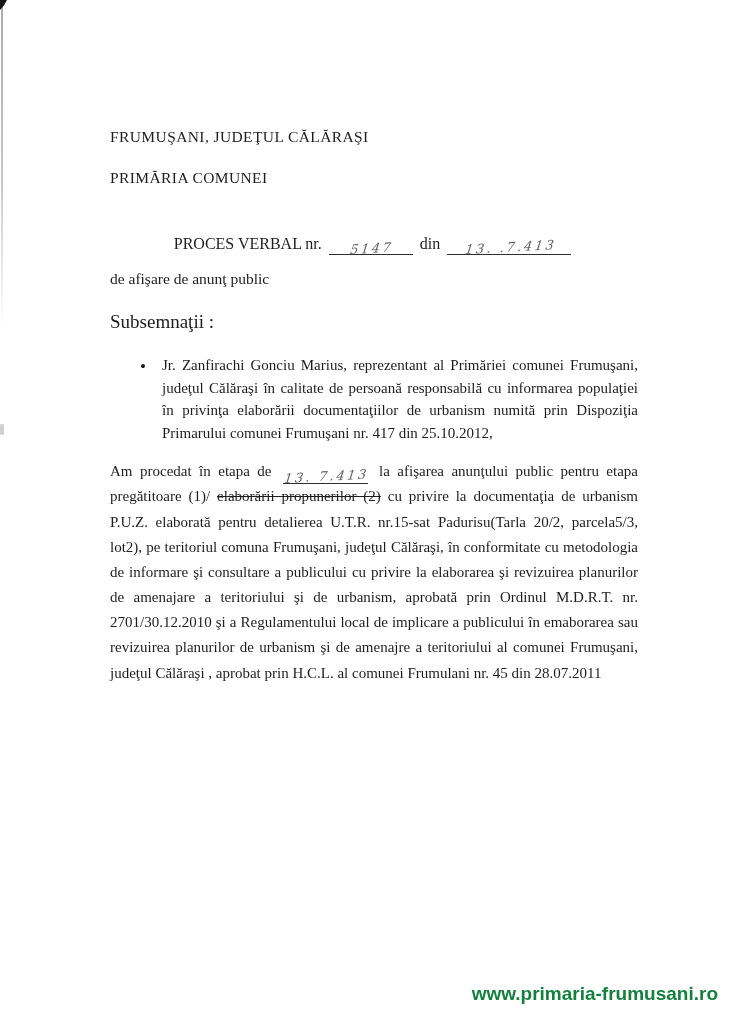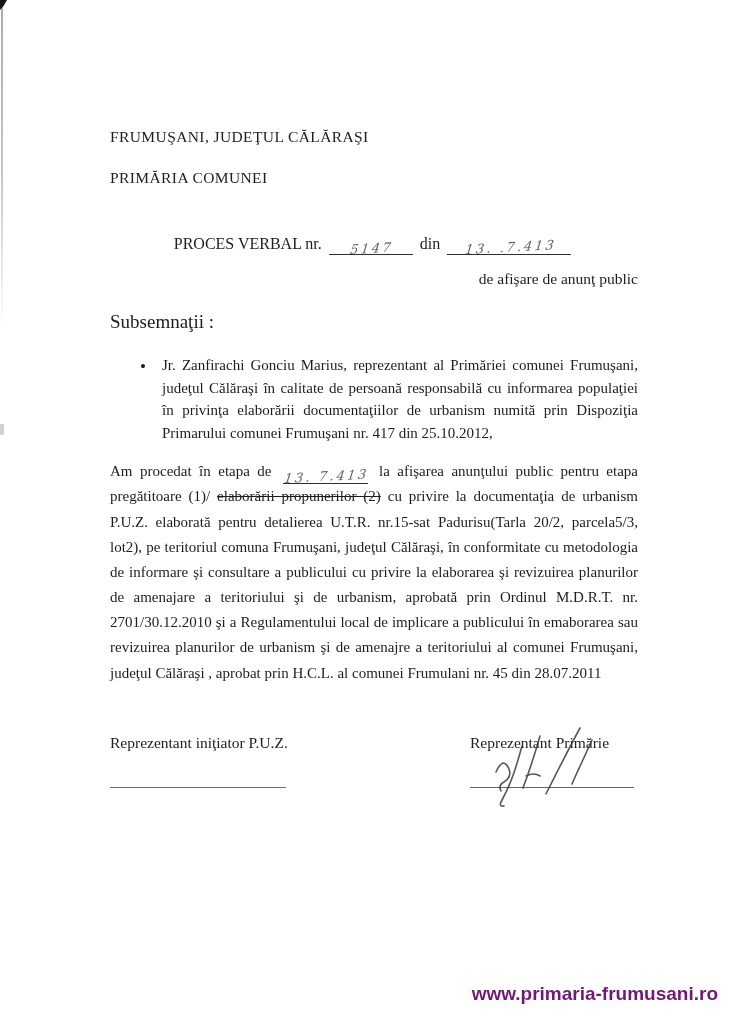--- a/index.html
+++ b/index.html
@@ -76,21 +76,21 @@
     font-size: 13px;
     color: #3a3b44;
     opacity: .8;
     letter-spacing: 2.5px;
     transform: rotate(-3deg) skewX(-10deg);
     transform-origin: left bottom;
     white-space: nowrap;
   }
   .subtitle {
     margin-top: 13px;
-    text-align: right;
+    text-align: left;
     font-size: 15.5px;
   }
   .intro {
     margin-top: 17px;
     font-size: 19px;
   }
   ul.bullets {
     margin: 11px 0 0 0;
     padding: 0 0 0 30px;
     list-style: none;
@@ -135,21 +135,21 @@
     left: 18px; top: -8px;
     pointer-events: none;
   }
   
   .footer-url {
     position: absolute;
     right: 26px; top: 983px;
     font-family: "Liberation Sans", sans-serif;
     font-weight: bold;
     font-size: 19px;
-    color: #701a75;
+    color: #15803d;
   }
 </style>
 </head>
 <body>
 
 <div class="page">
 
   <div class="edge-line"></div>
   <div class="corner-mark"></div>
   <div class="fleck"></div>
@@ -172,38 +172,18 @@
     <ul class="bullets">
       <li>Jr. Zanfirachi Gonciu Marius, reprezentant al Primăriei comunei Frumuşani, judeţul Călăraşi în calitate de persoană responsabilă cu informarea populaţiei în privinţa elaborării documentaţiilor de urbanism numită prin Dispoziţia Primarului comunei Frumuşani nr. 417 din 25.10.2012,</li>
     </ul>
 
     <p class="main-para"><span>Am procedat în etapa de</span>
       <span class="blank-line blank-inline"><span class="handwrite">13. 7.413</span></span>
       <span>la afişarea anunţului public pentru etapa pregătitoare (1)/</span>
       <span class="struck">elaborării propunerilor (2)</span>
       <span>cu privire la documentaţia de urbanism P.U.Z. elaborată pentru detalierea U.T.R. nr.15-sat Padurisu(Tarla 20/2, parcela5/3, lot2), pe teritoriul comuna Frumuşani, judeţul Călăraşi, în conformitate cu metodologia de informare şi consultare a publicului cu privire la elaborarea şi revizuirea planurilor de amenajare a teritoriului şi de urbanism, aprobată prin Ordinul M.D.R.T. nr. 2701/30.12.2010 şi a Regulamentului local de implicare a publicului în emaborarea sau revizuirea planurilor de urbanism şi de amenajre a teritoriului al comunei Frumuşani, judeţul Călăraşi , aprobat prin H.C.L. al comunei Frumulani nr. 45 din 28.07.2011</span></p>
 
-    <div class="sig-row">
-      <div class="sig-col-left">
-        <div>Reprezentant iniţiator P.U.Z.</div>
-        <div class="sig-line sig-line-left"></div>
-      </div>
-      <div class="sig-col-right">
-        <div>Reprezentant Primărie</div>
-        <div class="sig-line sig-line-right"></div>
-        <svg class="scribble" width="140" height="96" viewBox="0 0 140 96">
-          <g fill="none" stroke="#3a3a3e" stroke-width="1.6" stroke-linecap="round" opacity="0.85">
-            <path d="M8 48 q 7 -16 13 -3 q 3 8 -5 13 q -6 3 -3 9"></path>
-            <path d="M34 22 C 29 40 24 58 14 76 q -4 7 2 6"></path>
-            <path d="M52 12 C 46 33 41 48 35 64"></path>
-            <path d="M92 4 C 80 26 68 50 58 70"></path>
-            <path d="M104 16 C 96 34 90 46 84 60"></path>
-            <path d="M38 52 q 8 -4 14 0"></path>
-          </g>
-        </svg>
-      </div>
-    </div>
 
   </div>
 
   <div class="footer-url">www.primaria-frumusani.ro</div>
 
 </div>
 
 </body></html>

